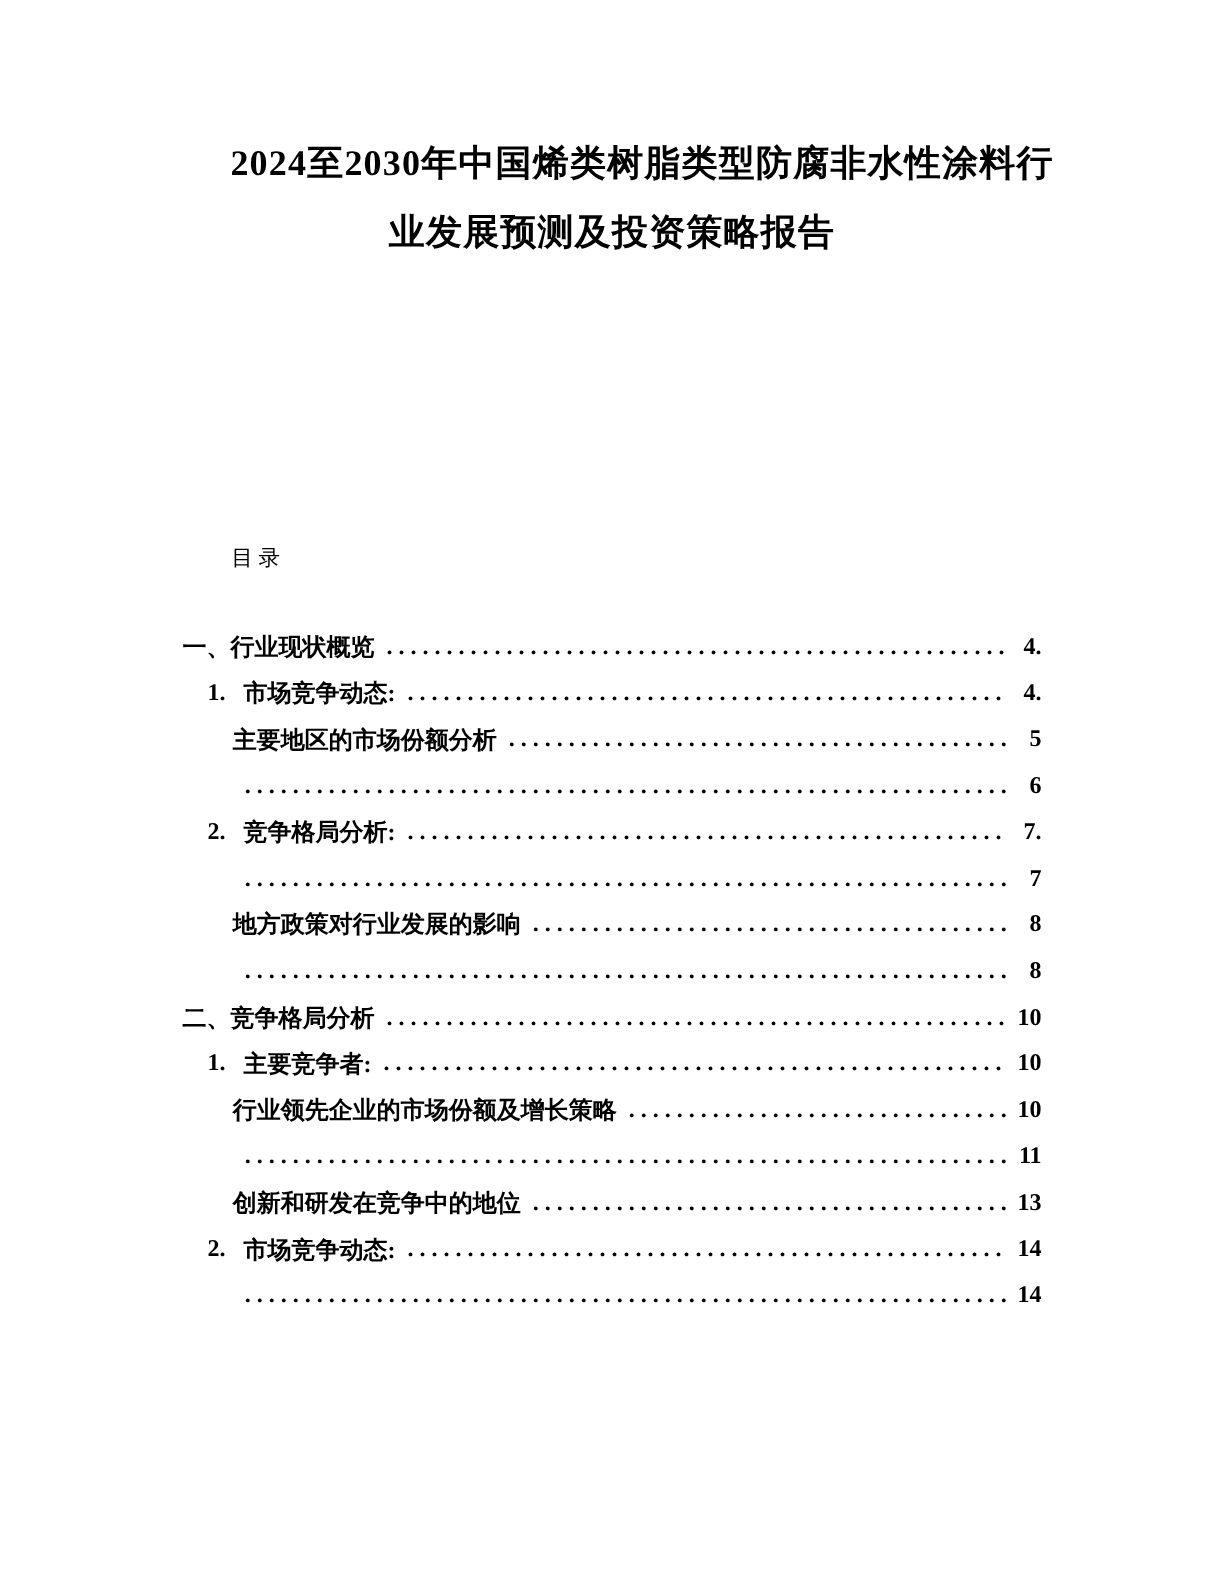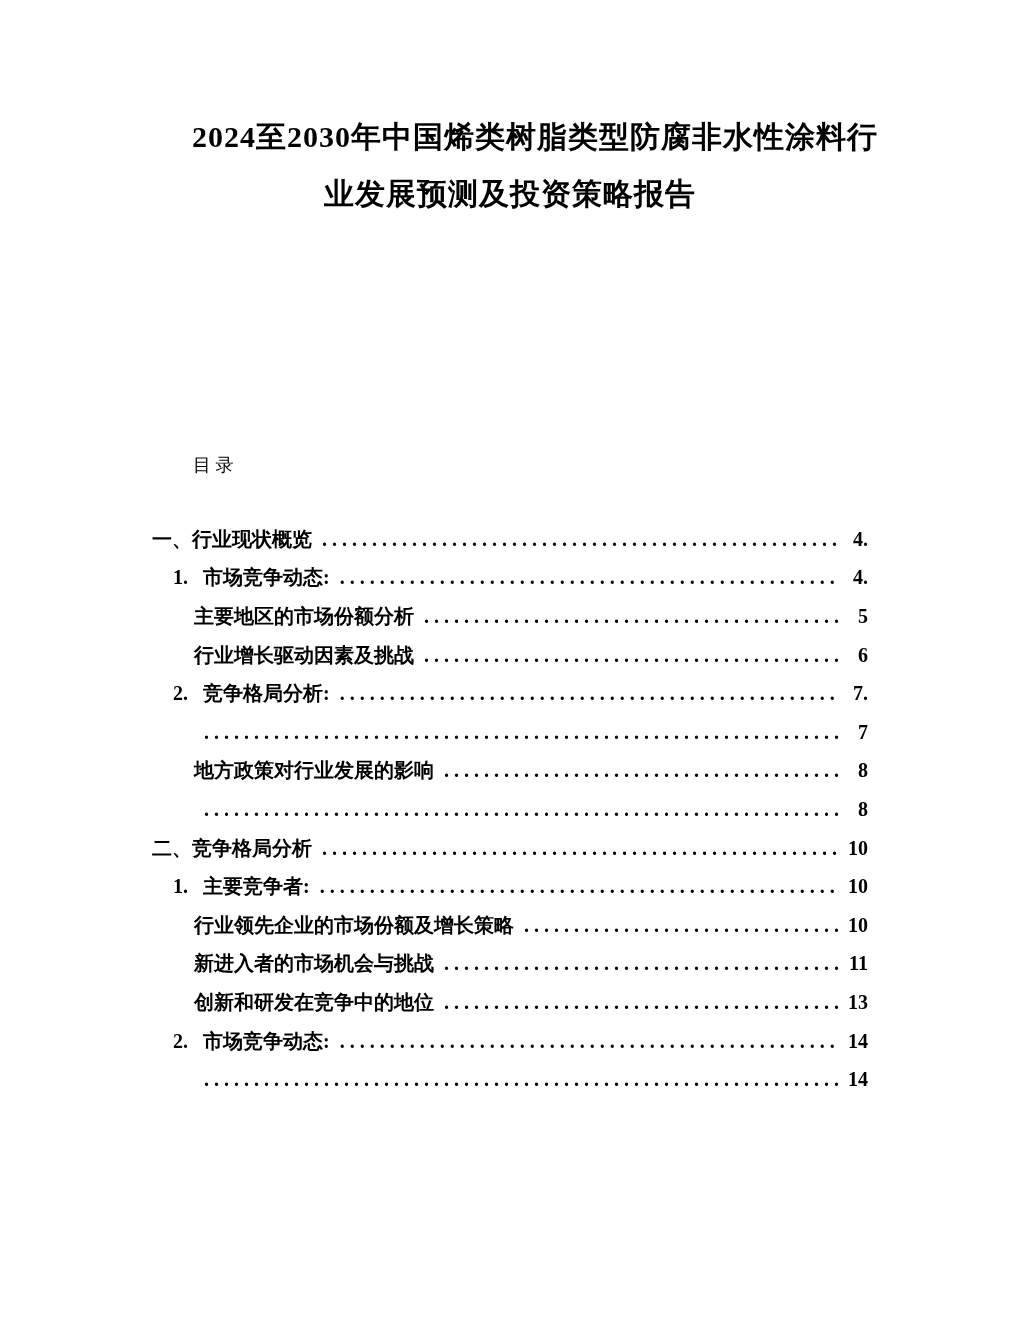--- a/index.html
+++ b/index.html
@@ -95,21 +95,20 @@
         <span class="toc-label">市场竞争动态:</span>
         <span class="toc-leader"></span>
         <span class="toc-page">4.</span>
       </div>
       <div class="toc-row level-3">
         <span class="toc-label">主要地区的市场份额分析</span>
         <span class="toc-leader"></span>
         <span class="toc-page">5</span>
       </div>
       <div class="toc-row level-3">
-        <span class="toc-label">行业增长驱动因素及挑战</span>
         <span class="toc-leader"></span>
         <span class="toc-page">6</span>
       </div>
       <div class="toc-row level-2">
         <span class="toc-prefix">2.</span>
         <span class="toc-label">竞争格局分析:</span>
         <span class="toc-leader"></span>
         <span class="toc-page">7.</span>
       </div>
       <div class="toc-row level-3">
@@ -136,21 +135,20 @@
         <span class="toc-label">主要竞争者:</span>
         <span class="toc-leader"></span>
         <span class="toc-page">10</span>
       </div>
       <div class="toc-row level-3">
         <span class="toc-label">行业领先企业的市场份额及增长策略</span>
         <span class="toc-leader"></span>
         <span class="toc-page">10</span>
       </div>
       <div class="toc-row level-3">
-        <span class="toc-label">新进入者的市场机会与挑战</span>
         <span class="toc-leader"></span>
         <span class="toc-page">11</span>
       </div>
       <div class="toc-row level-3">
         <span class="toc-label">创新和研发在竞争中的地位</span>
         <span class="toc-leader"></span>
         <span class="toc-page">13</span>
       </div>
       <div class="toc-row level-2">
         <span class="toc-prefix">2.</span>

